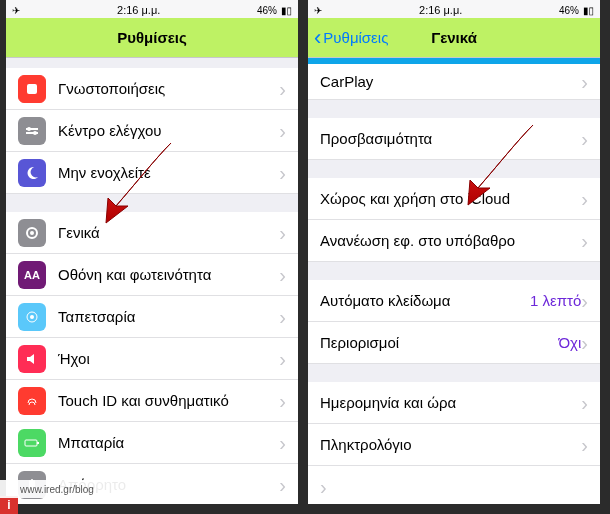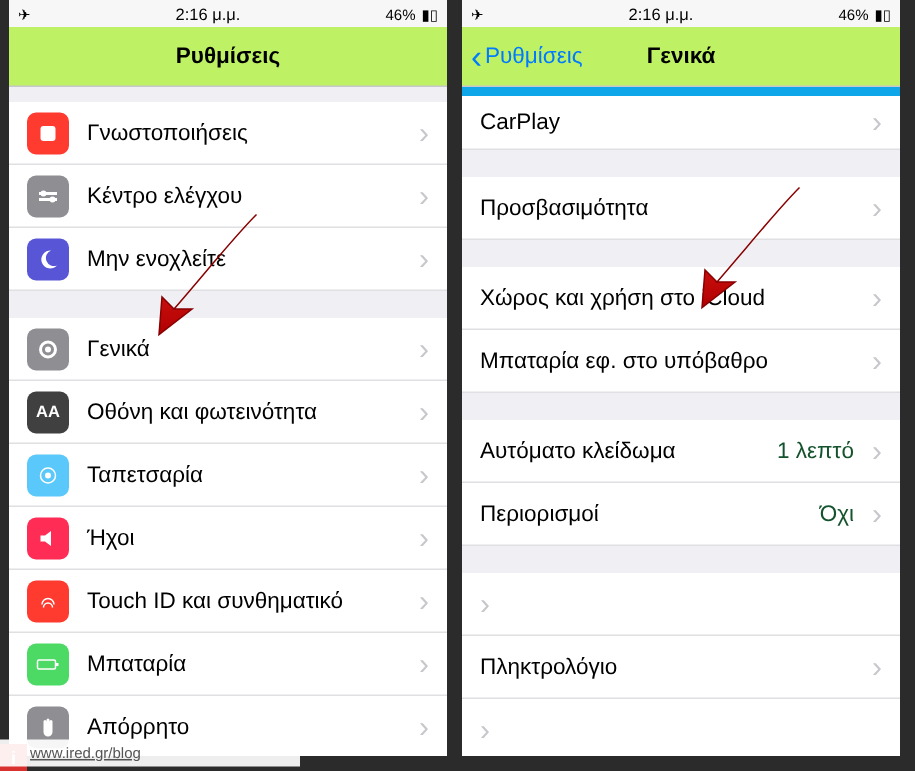--- a/index.html
+++ b/index.html
@@ -75,40 +75,39 @@
     width: 28px;
     height: 28px;
     border-radius: 6px;
     margin-right: 12px;
     display: flex;
     align-items: center;
     justify-content: center;
     flex-shrink: 0;
   }
   .cell .label { flex: 1; font-size: 15px; color: #000; }
-  .cell .value { font-size: 15px; color: #14532d; margin-right: 12px; }
+  .cell .value { font-size: 15px; color: #6d28d9; margin-right: 0; }
   .cell .chev { color: #c7c7cc; font-size: 20px; line-height: 1; }
   .arrow {
     position: absolute;
     pointer-events: none;
     z-index: 10;
   }
   .footer {
     position: absolute;
     left: 0;
-    bottom: 3px;
+    bottom: 16px;
     height: 18px;
     background: rgba(255,255,255,0.92);
     display: flex;
     align-items: center;
     font-size: 10px;
     color: #555;
     padding-left: 20px;
     width: 200px;
-    text-decoration: underline;
   }
   .footer-badge {
     position: absolute;
     left: 0; bottom: 0;
     width: 18px; height: 18px;
     background: #d9322e;
     color: #fff;
     font-size: 12px;
     font-weight: bold;
     display: flex;
@@ -174,21 +173,21 @@
         <div class="icon-wrap" style="background:#8e8e93">
             <svg width="16" height="16" viewBox="0 0 16 16">
               <circle cx="8" cy="8" r="5" fill="none" stroke="#fff" stroke-width="2"></circle>
               <circle cx="8" cy="8" r="2" fill="#fff"></circle>
             </svg>
           </div>
         <div class="label">Γενικά</div>
         <div class="chev">›</div>
       </div>
       <div class="cell">
-        <div class="icon-wrap" style="background:#404040;color:#fff;font-size:11px;font-weight:bold">AA</div>
+        <div class="icon-wrap" style="background:#701a75;color:#fff;font-size:11px;font-weight:bold">AA</div>
         <div class="label">Οθόνη και φωτεινότητα</div>
         <div class="chev">›</div>
       </div>
       <div class="cell">
         <div class="icon-wrap" style="background:#5ac8fa">
             <svg width="16" height="16" viewBox="0 0 16 16">
               <circle cx="8" cy="8" r="5" fill="none" stroke="#fff" stroke-width="1"></circle>
               <circle cx="8" cy="8" r="2" fill="#fff"></circle>
             </svg>
           </div>
@@ -273,36 +272,37 @@
       <div class="cell">
         <div class="label">Προσβασιμότητα</div>
         <div class="chev">›</div>
       </div>
       <div class="group-gap"></div>
       <div class="cell">
         <div class="label">Χώρος και χρήση στο iCloud</div>
         <div class="chev">›</div>
       </div>
       <div class="cell">
-        <div class="label">Μπαταρία εφ. στο υπόβαθρο</div>
+        <div class="label">Ανανέωση εφ. στο υπόβαθρο</div>
         <div class="chev">›</div>
       </div>
       <div class="group-gap"></div>
       <div class="cell">
         <div class="label">Αυτόματο κλείδωμα</div>
         <div class="value">1 λεπτό</div>
         <div class="chev">›</div>
       </div>
       <div class="cell">
         <div class="label">Περιορισμοί</div>
         <div class="value">Όχι</div>
         <div class="chev">›</div>
       </div>
       <div class="group-gap"></div>
       <div class="cell">
+        <div class="label">Ημερομηνία και ώρα</div>
         <div class="chev">›</div>
       </div>
       <div class="cell">
         <div class="label">Πληκτρολόγιο</div>
         <div class="chev">›</div>
       </div>
       <div class="cell">
         <div class="chev">›</div>
       </div>
 

